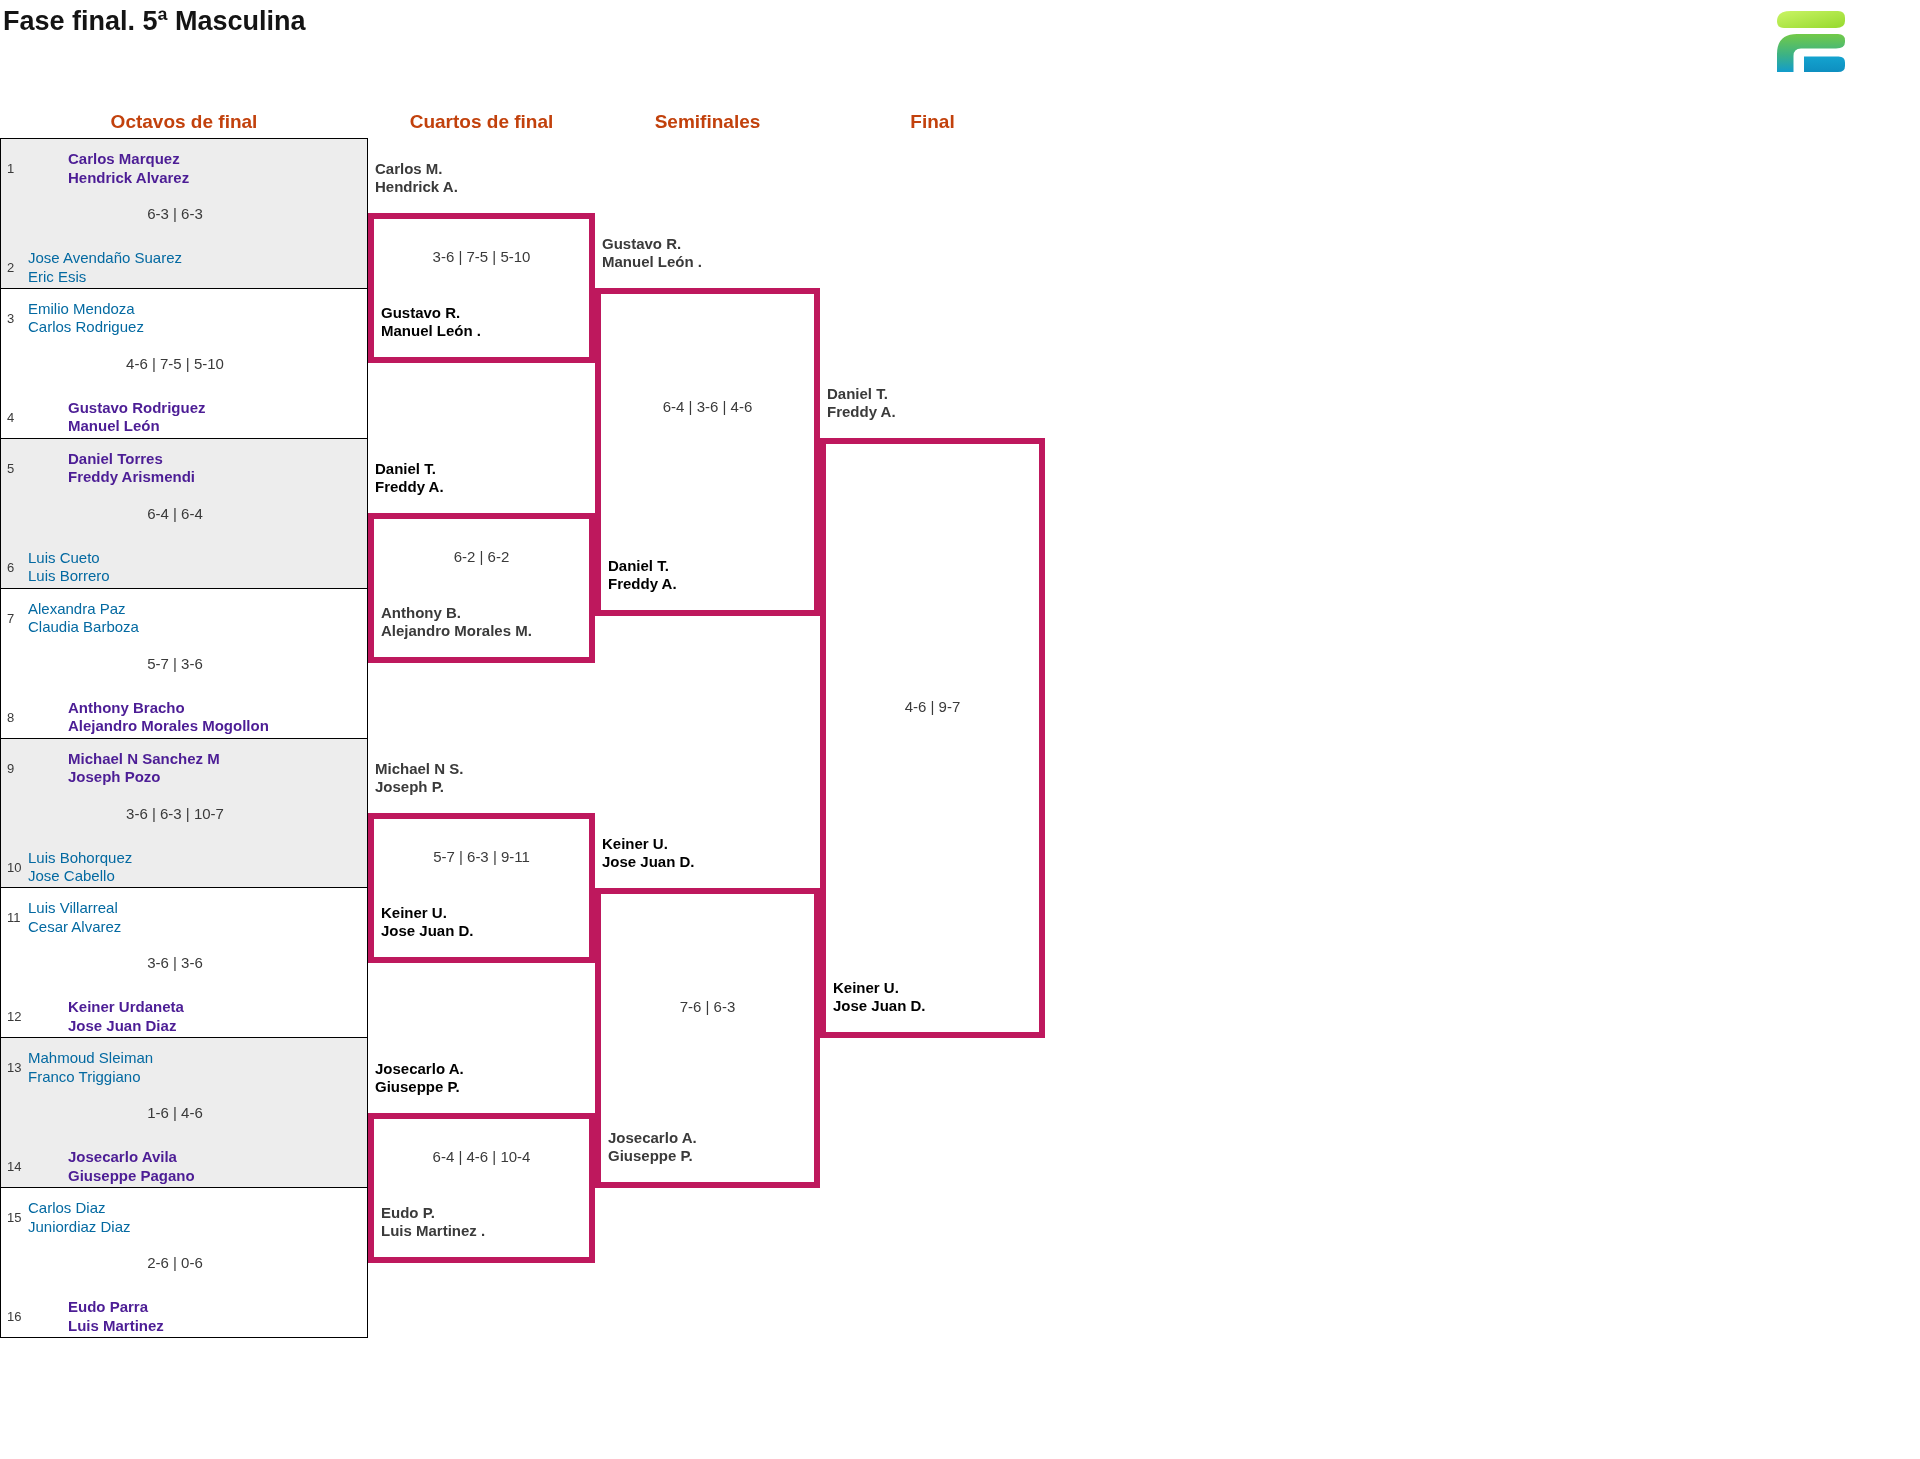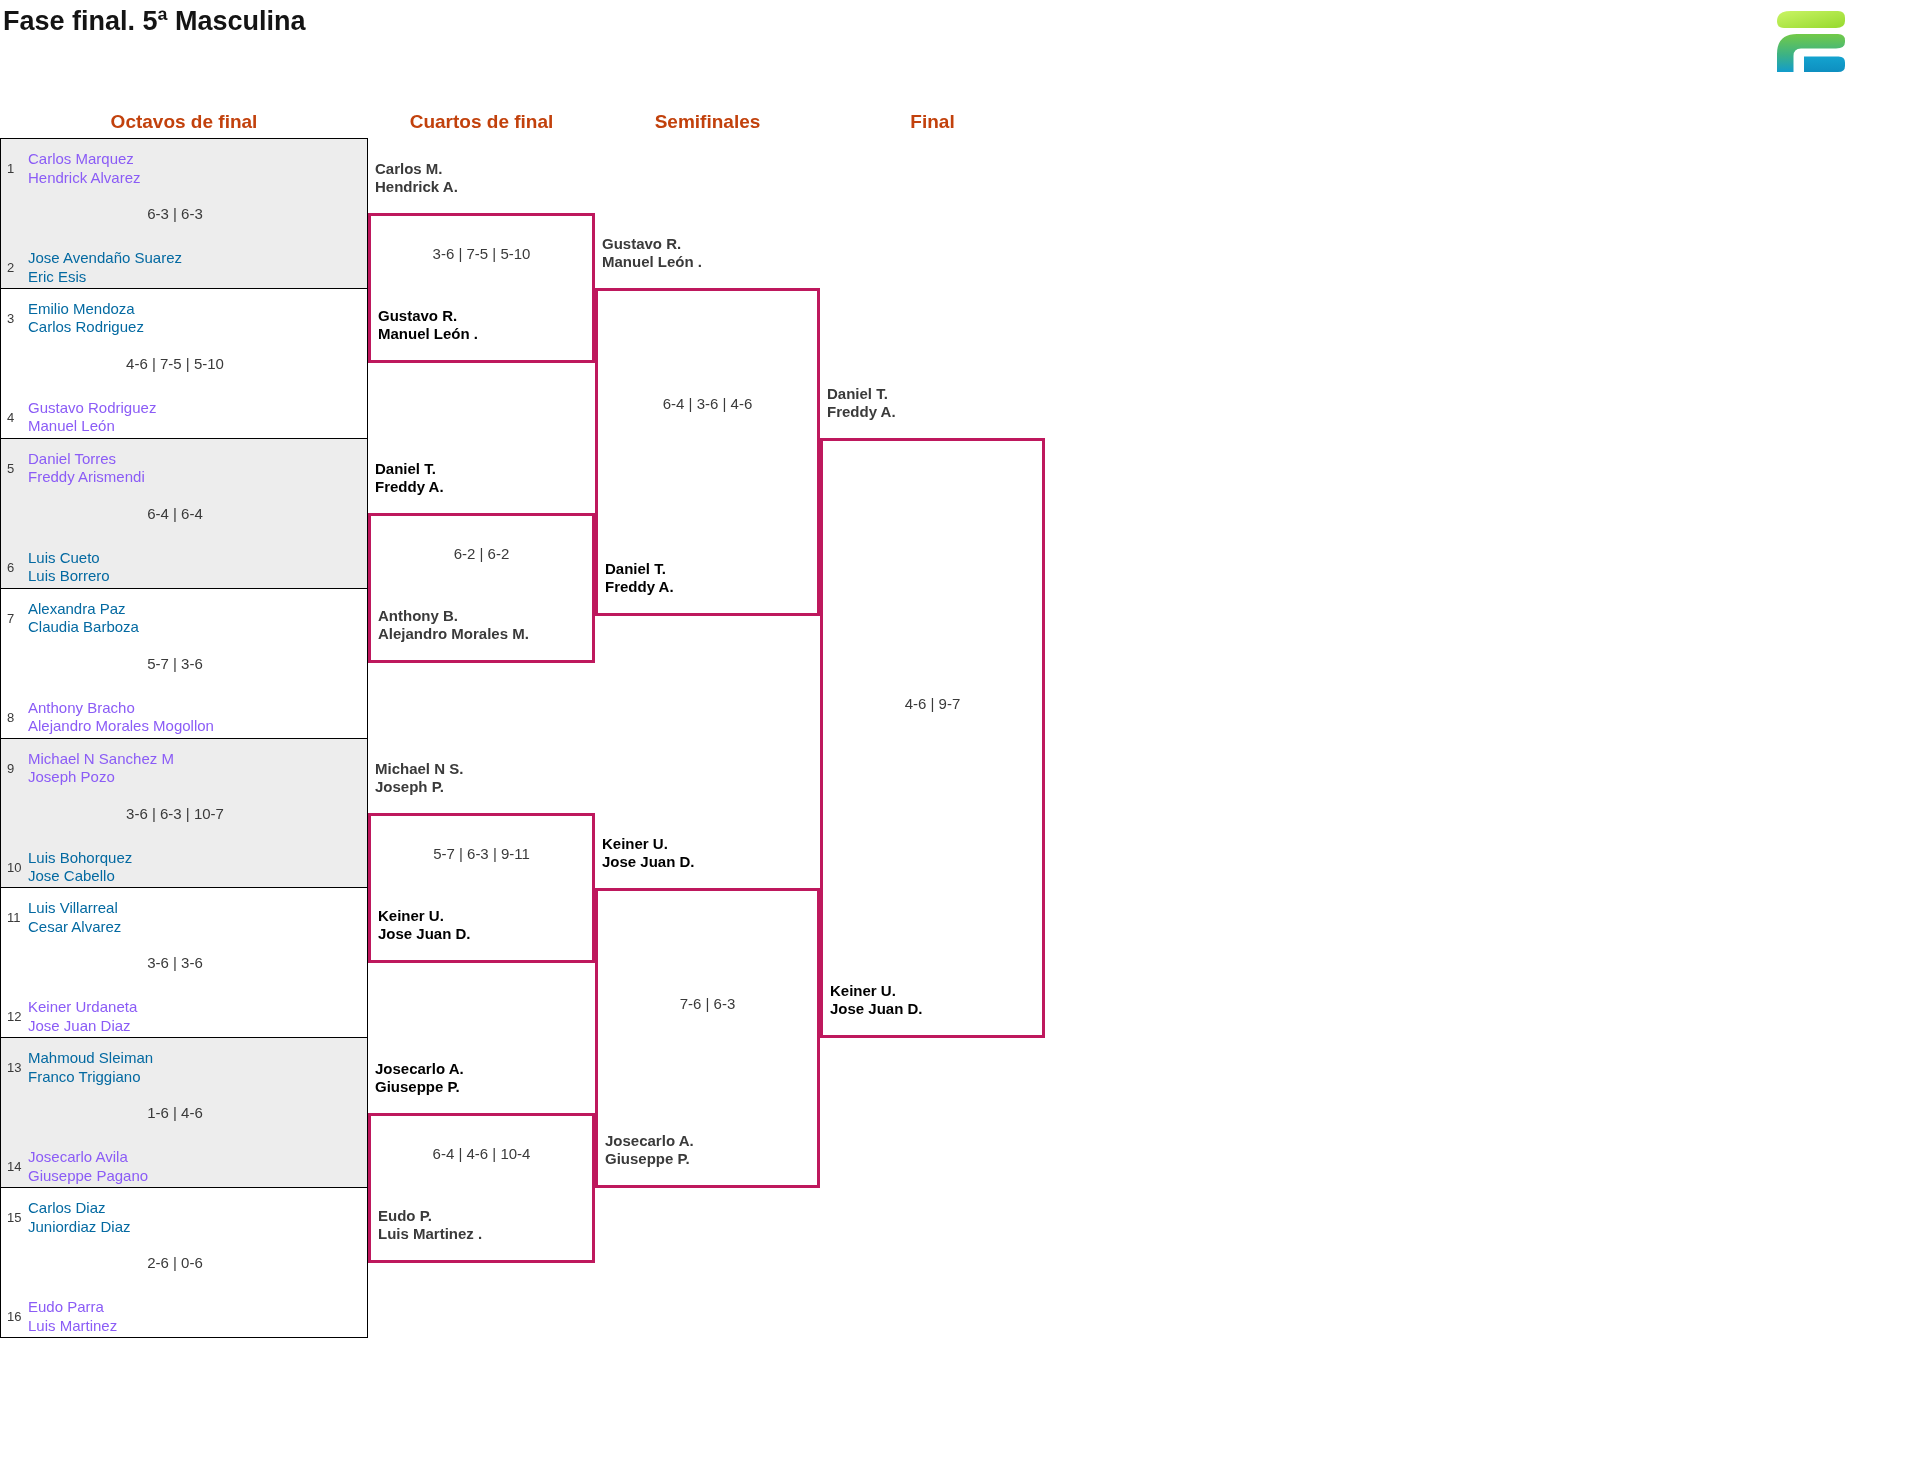--- a/index.html
+++ b/index.html
@@ -11,24 +11,24 @@
   .r16{position:absolute;left:0;top:138px;width:368px;height:1200px;border:1px solid #000;
        box-sizing:border-box;display:flex;flex-direction:column;background:#fff;}
   .cell{position:relative;flex:1;box-sizing:border-box;}
   .cell:not(:last-child){border-bottom:1px solid #000;}
   .bg-g{background:#ededed;}
   .participant{position:absolute;left:6px;display:flex;align-items:center;}
   .p1{top:11px;} .p2{top:110px;}
   .seed{width:21px;font-size:13px;color:#3a3a3a;flex:0 0 21px;}
   .names{font-size:15px;line-height:18.5px;}
   .lose .names{color:#0369a1;font-weight:400;}
-  .win .names{color:#8b5cf6;font-weight:400;}
+  .win .names{color:#4c1d95;font-weight:700;margin-left:40px;}
   .rscore{position:absolute;left:0;right:18px;top:66px;text-align:center;font-size:15px;color:#3a3a3a;}
   
-  .cbox{position:absolute;border:3px solid #be185d;box-sizing:border-box;background:transparent;}
+  .cbox{position:absolute;border:6px solid #be185d;box-sizing:border-box;background:transparent;}
   .cbox .score{position:absolute;left:0;right:0;text-align:center;font-size:15px;color:#3a3a3a;}
   .blabel{position:absolute;left:7px;bottom:18px;font-size:15px;line-height:17.5px;}
   .tlabel{position:absolute;font-size:15px;line-height:17.5px;}
   .tlabel.win div,.blabel.win div{font-weight:700;color:#000;}
   .tlabel.lose div,.blabel.lose div{font-weight:700;color:#3a3a3a;}
   .logo{position:absolute;left:1777px;top:11px;width:68px;height:61px;}
 </style>
 </head>
 <body>
 

